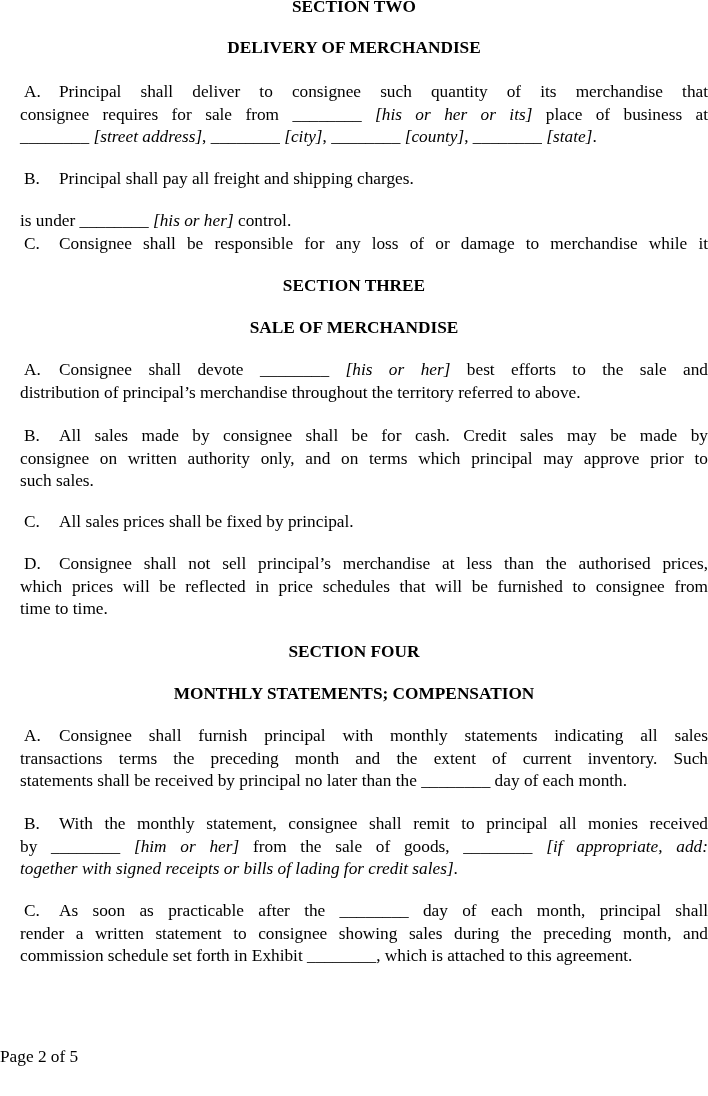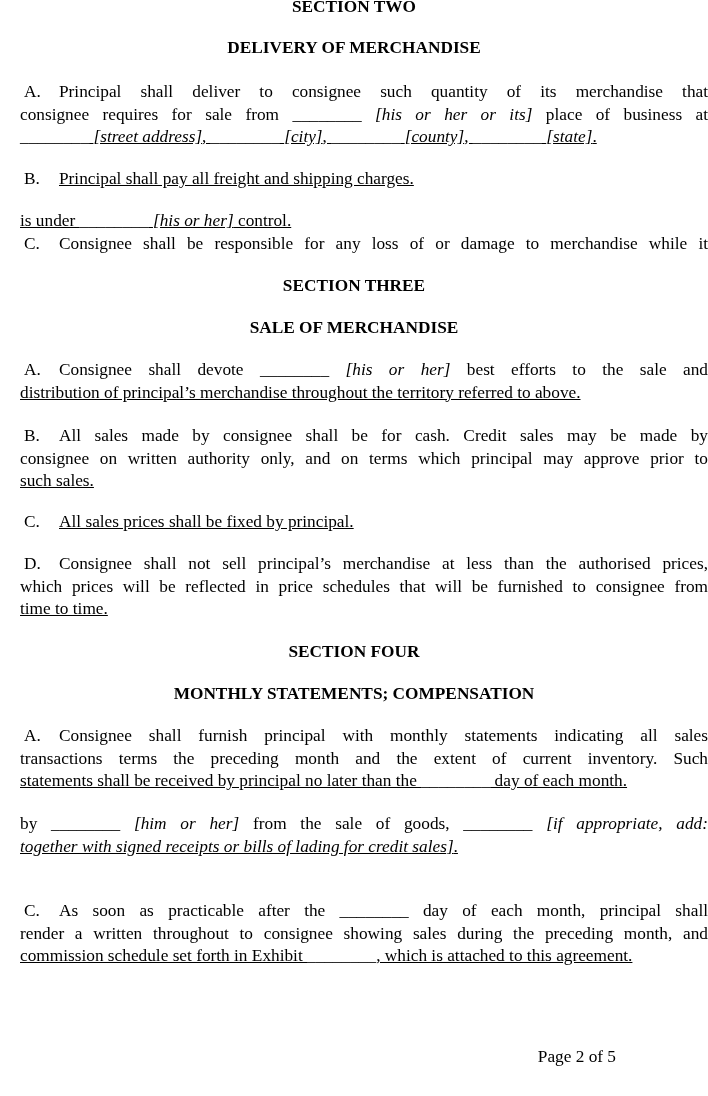--- a/index.html
+++ b/index.html
@@ -45,36 +45,35 @@
     }
     .line {
       display: block;
       text-align: justify;
       text-align-last: justify;
       white-space: nowrap;
       padding-left: 20px;
     }
     .line.last {
       text-align-last: left;
-      text-decoration: underline;
     }
     .line.first {
       padding-left: 24px;
     }
     .blank {
       display: inline-block;
       white-space: pre;
     }
     i { font-style: italic; }
     .footer {
       position: absolute;
       left: 0;
       width: 616px;
       top: 1046px;
-      text-align: right;
+      text-align: left;
       font-size: 17.3px;
     }
   </style>
 </head>
 <body>
 
 <div class="page">
 
   <div class="heading" style="top:-4px">SECTION TWO</div>
   <div class="heading" style="top:37px">DELIVERY OF MERCHANDISE</div>
@@ -115,23 +114,24 @@
 
   <div class="heading" style="top:641px">SECTION FOUR</div>
   <div class="heading" style="top:683px">MONTHLY STATEMENTS; COMPENSATION</div>
 
   <div class="para" style="top:725px">
       <span class="line first"><span class="lead">A.</span>Consignee shall furnish principal with monthly statements indicating all sales</span>
       <span class="line">transactions terms the preceding month and the extent of current inventory. Such</span>
       <span class="line last">statements shall be received by principal no later than the <span class="blank">________</span> day of each month.</span>
     </div>
   <div class="para" style="top:813px">
+      <span class="line first"><span class="lead">B.</span>With the monthly statement, consignee shall remit to principal all monies received</span>
       <span class="line">by <span class="blank">________</span> <i>[him or her]</i> from the sale of goods, <span class="blank">________</span> <i>[if appropriate, add:</i></span>
       <span class="line last"><i>together with signed receipts or bills of lading for credit sales]</i>.</span>
     </div>
   <div class="para" style="top:900px">
       <span class="line first"><span class="lead">C.</span>As soon as practicable after the <span class="blank">________</span> day of each month, principal shall</span>
-      <span class="line">render a written throughout to consignee showing sales during the preceding month, and</span>
+      <span class="line">render a written statement to consignee showing sales during the preceding month, and</span>
       <span class="line last">commission schedule set forth in Exhibit <span class="blank">________</span>, which is attached to this agreement.</span>
     </div>
 
   <div class="footer">Page 2 of 5</div>
 </div>
 
 </body></html>

